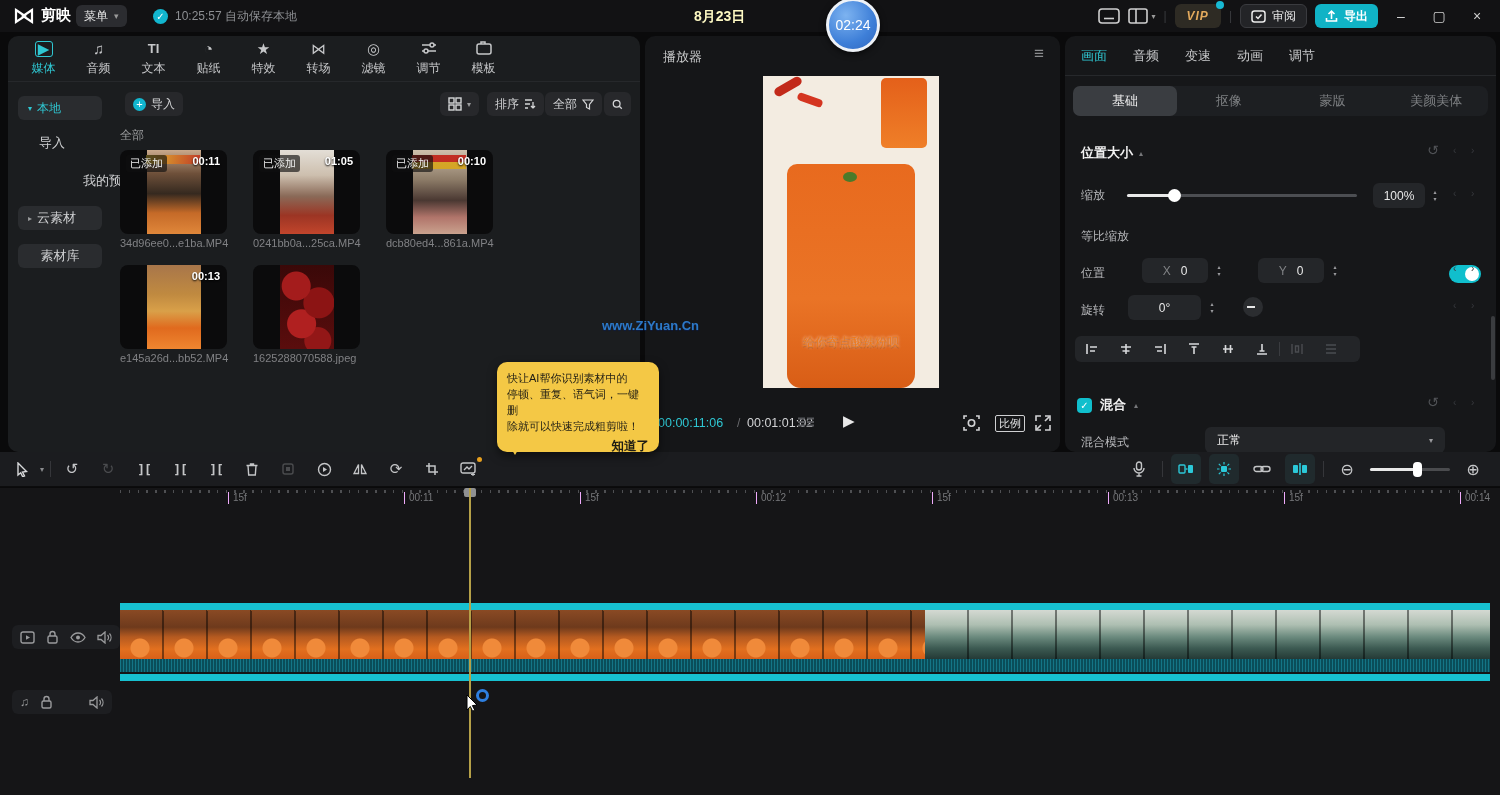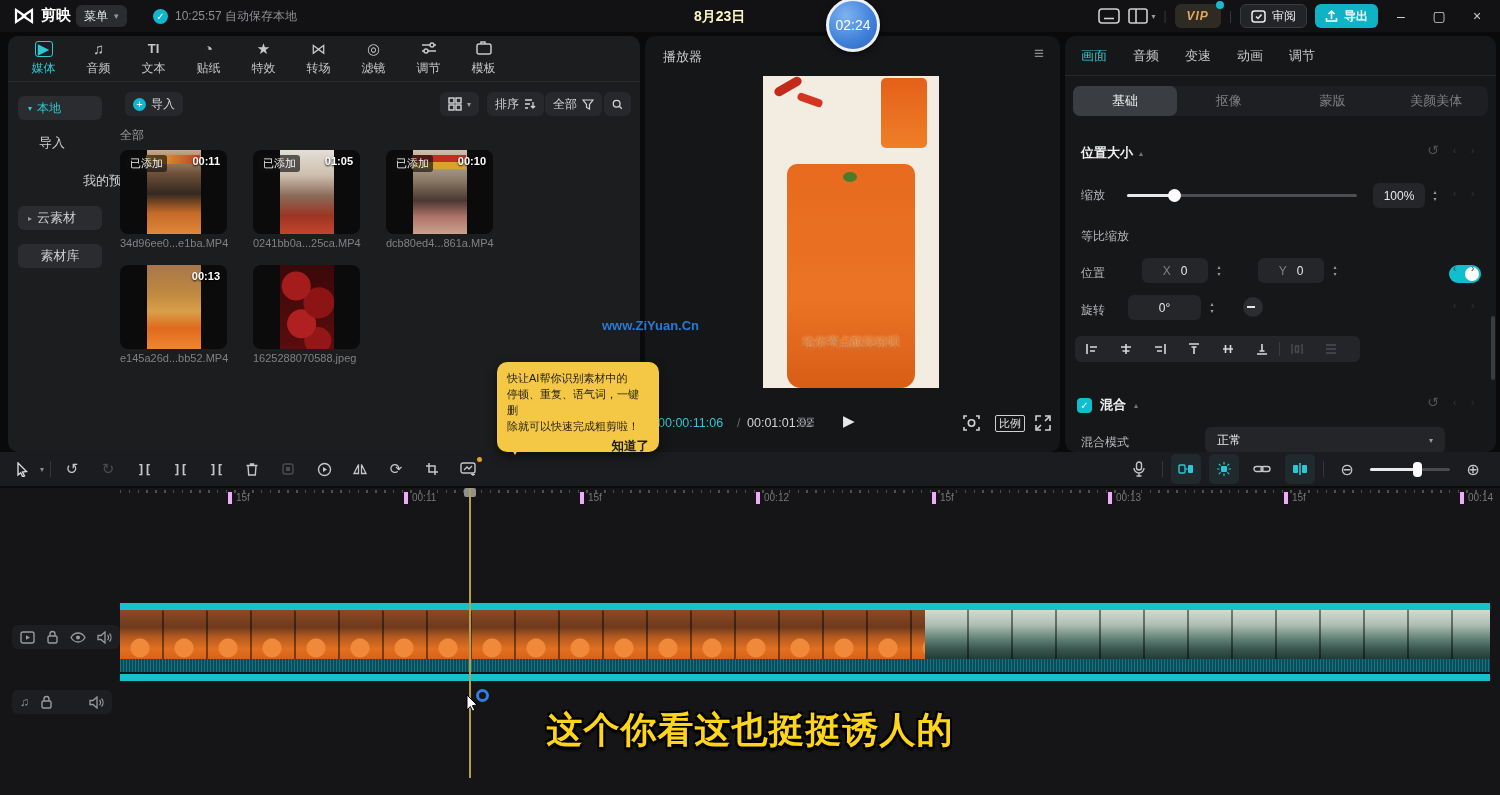--- a/index.html
+++ b/index.html
@@ -58,21 +58,21 @@
   .toggle .knob { position:absolute; top:2px; right:2px; width:14px; height:14px; background:#fff; border-radius:50%; }
   .chk { width:15px; height:15px; background:#10bfcd; border-radius:4px; color:#fff; font-size:10px; display:flex; align-items:center; justify-content:center; }
   .alico { width:34px; display:flex; align-items:center; justify-content:center; color:#d8d9db; }
   .alico.dim { color:#4a4c50; }
 
   
   .tlico { display:flex; align-items:center; justify-content:center; width:30px; height:30px; color:#c4c5c7; font-size:15px; }
   .tlico.dim { color:#4a4b4e; }
   .tlico.cy { color:#2bc8d8; background:#202a2d; border-radius:5px; }
   .splitglyph { font-family:"DejaVu Sans Mono",monospace; font-weight:bold; font-size:13px; letter-spacing:-1px; }
-  .rlabel { position:absolute; top:0; color:#77787b; font-size:10px; border-left:4px solid #f0abfc; padding-left:4px; line-height:12px; }
+  .rlabel { position:absolute; top:0; color:#77787b; font-size:10px; border-left:1px solid #f0abfc; padding-left:4px; line-height:12px; }
 
   .tooltip { position:absolute; left:497px; top:362px; width:162px; height:90px; background:#f4c845; border-radius:10px; padding:9px 10px 6px 10px; z-index:40;
              color:#1e1c14; font-size:11px; line-height:1.45; box-shadow:0 4px 10px rgba(0,0,0,.5); }
   .tooltip:after { content:""; position:absolute; left:12px; bottom:-9px; border:6px solid transparent; border-top:10px solid #f4c845; }
   .wm { color:#2e7ecf; font-weight:bold; text-shadow:0 1px 1px rgba(10,30,80,.8); }
 
   .subtitle { position:absolute; left:0; right:0; top:706px; text-align:center; font-size:36px; font-weight:bold; color:#ffd51a; letter-spacing:1px;
       text-shadow:-2px -2px 0 #000, 2px -2px 0 #000, -2px 2px 0 #000, 2px 2px 0 #000, 0 4px 2px rgba(0,0,0,.8); z-index:30; }
 
   svg.ic { display:block; }
@@ -632,21 +632,20 @@
     <div class="abs" style="left:469px; top:0; width:1.5px; height:290px; background:#b5a048;"></div>
 
     <div class="abs" style="left:476px; top:201px; width:13px; height:13px; border:3px solid #2e7fe0; border-radius:50%;"></div>
     <div class="abs" style="left:466px; top:206px;">
       <svg class="ic" width="14" height="18" viewBox="0 0 14 18">
           <path d="M1 1l10 10-4.6.6 2.4 4.6-2.2 1-2.3-4.7L1 16Z" fill="#fff" stroke="#000" stroke-width="1"></path>
         </svg>
     </div>
   </div>
 
-  <div class="subtitle">这个你看这也挺挺诱人的</div>
 
   <div class="abs" style="left:578px; top:318px; width:145px; text-align:center; z-index:35; opacity:.96;">
     <div class="wm" style="font-size:13px;">www.ZiYuan.Cn</div>
   </div>
 
   <div class="tooltip">
     <div>快让AI帮你识别素材中的</div>
     <div>停顿、重复、语气词，一键删</div>
     <div>除就可以快速完成粗剪啦！</div>
     <div style="text-align:right; font-weight:bold; font-size:12.5px; margin-top:2px;">知道了</div>

